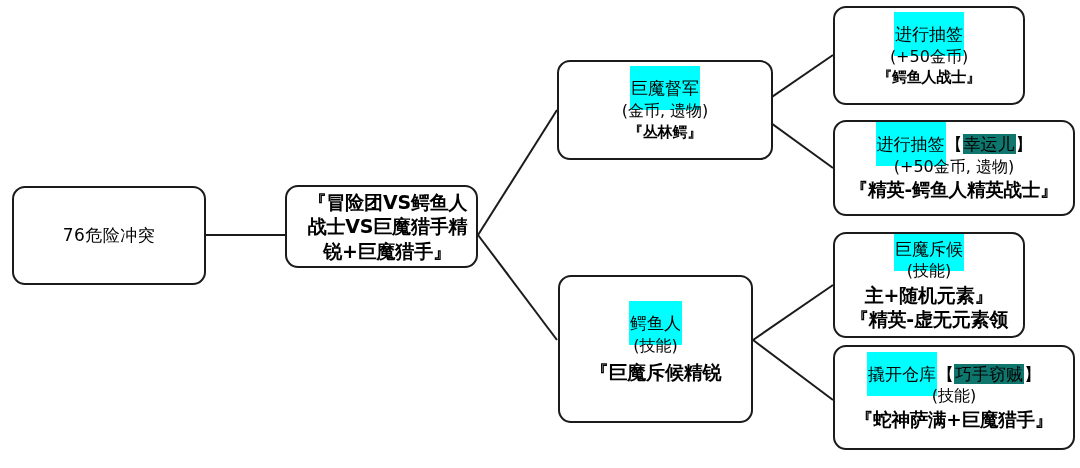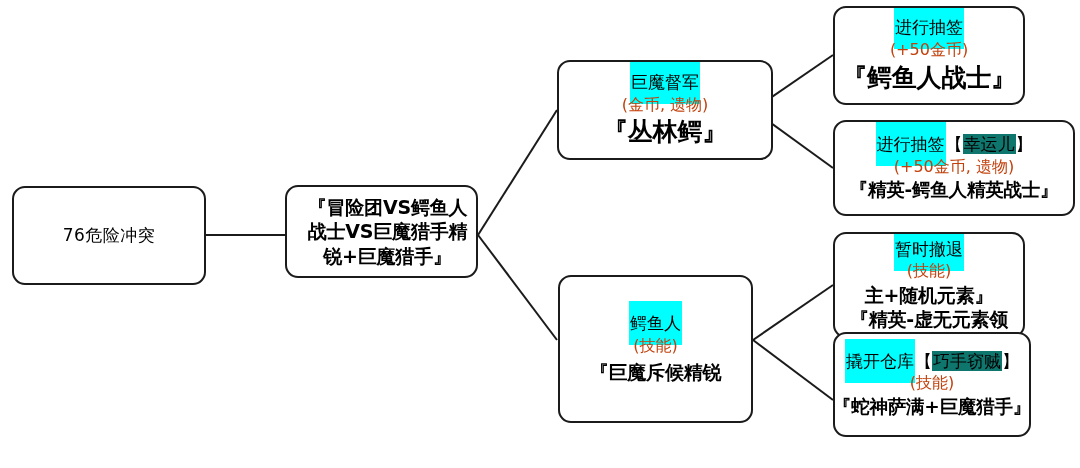--- a/index.html
+++ b/index.html
@@ -52,25 +52,25 @@
     padding: 12px 1px;
   }
   .line-title .hl-green {
     background: #0f766e;
     padding: 0 1px;
   }
   .line-title .brk { background: transparent; }
   .line-sub {
     font-size: 16px;
     font-weight: 400;
-    color: #c2410c;
+    color: #000000;
     margin-bottom: 1px;
   }
   .line-main {
-    font-size: 25px;
+    font-size: 15px;
     font-weight: bold;
     letter-spacing: -0.2px;
     color: #000000;
   }
   .node-root .line-main {
     font-size: 17px;
     font-weight: 400;
     letter-spacing: 0.5px;
   }
   .node-wide .line-main {
@@ -92,21 +92,21 @@
       <line x1="753" y1="110" x2="833" y2="168"></line>
       <line x1="753" y1="340" x2="833" y2="285"></line>
       <line x1="753" y1="340" x2="833" y2="400"></line>
     </g>
   </svg>
 
   <div class="node node-root" style="left:12px; top:186px; width:194px; height:99px;">
     <span class="line line-main">76危险冲突</span>
   </div>
 
-  <div class="node multi" style="left:285px; top:185px; width:193px; height:93px;padding-left:12px;">
+  <div class="node multi" style="left:285px; top:185px; width:193px; height:83px;padding-left:12px;">
     <span class="line line-main">『冒险团VS鳄鱼人</span>
     <span class="line line-main">战士VS巨魔猎手精</span>
     <span class="line line-main">锐+巨魔猎手』</span>
   </div>
 
   <div class="node" style="left:557px; top:60px; width:216px; height:100px;">
     <span class="line line-title">
       <span class="hl-cyan">巨魔督军</span>
     </span>
     <span class="line line-sub">(金币, 遗物)</span>
@@ -132,28 +132,28 @@
   <div class="node node-wide" style="left:833px; top:120px; width:242px; height:96px;">
     <span class="line line-title">
       <span class="hl-cyan">进行抽签</span><span class="brk">【</span><span class="hl-green">幸运儿</span><span class="brk">】</span>
     </span>
     <span class="line line-sub">(+50金币, 遗物)</span>
     <span class="line line-main">『精英-鳄鱼人精英战士』</span>
   </div>
 
   <div class="node multi" style="left:833px; top:232px; width:192px; height:106px;">
     <span class="line line-title">
-      <span class="hl-cyan">暂时撤退</span>
+      <span class="hl-cyan">巨魔斥候</span>
     </span>
     <span class="line line-sub">(技能)</span>
     <span class="line line-main">主+随机元素』</span>
     <span class="line line-main">『精英-虚无元素领</span>
   </div>
 
-  <div class="node node-wide" style="left:833px; top:332px; width:198px; height:105px;">
+  <div class="node node-wide" style="left:833px; top:345px; width:242px; height:105px;">
     <span class="line line-title">
       <span class="hl-cyan">撬开仓库</span><span class="brk">【</span><span class="hl-green">巧手窃贼</span><span class="brk">】</span>
     </span>
     <span class="line line-sub">(技能)</span>
     <span class="line line-main">『蛇神萨满+巨魔猎手』</span>
   </div>
 
 </div>
 
 </body></html>

